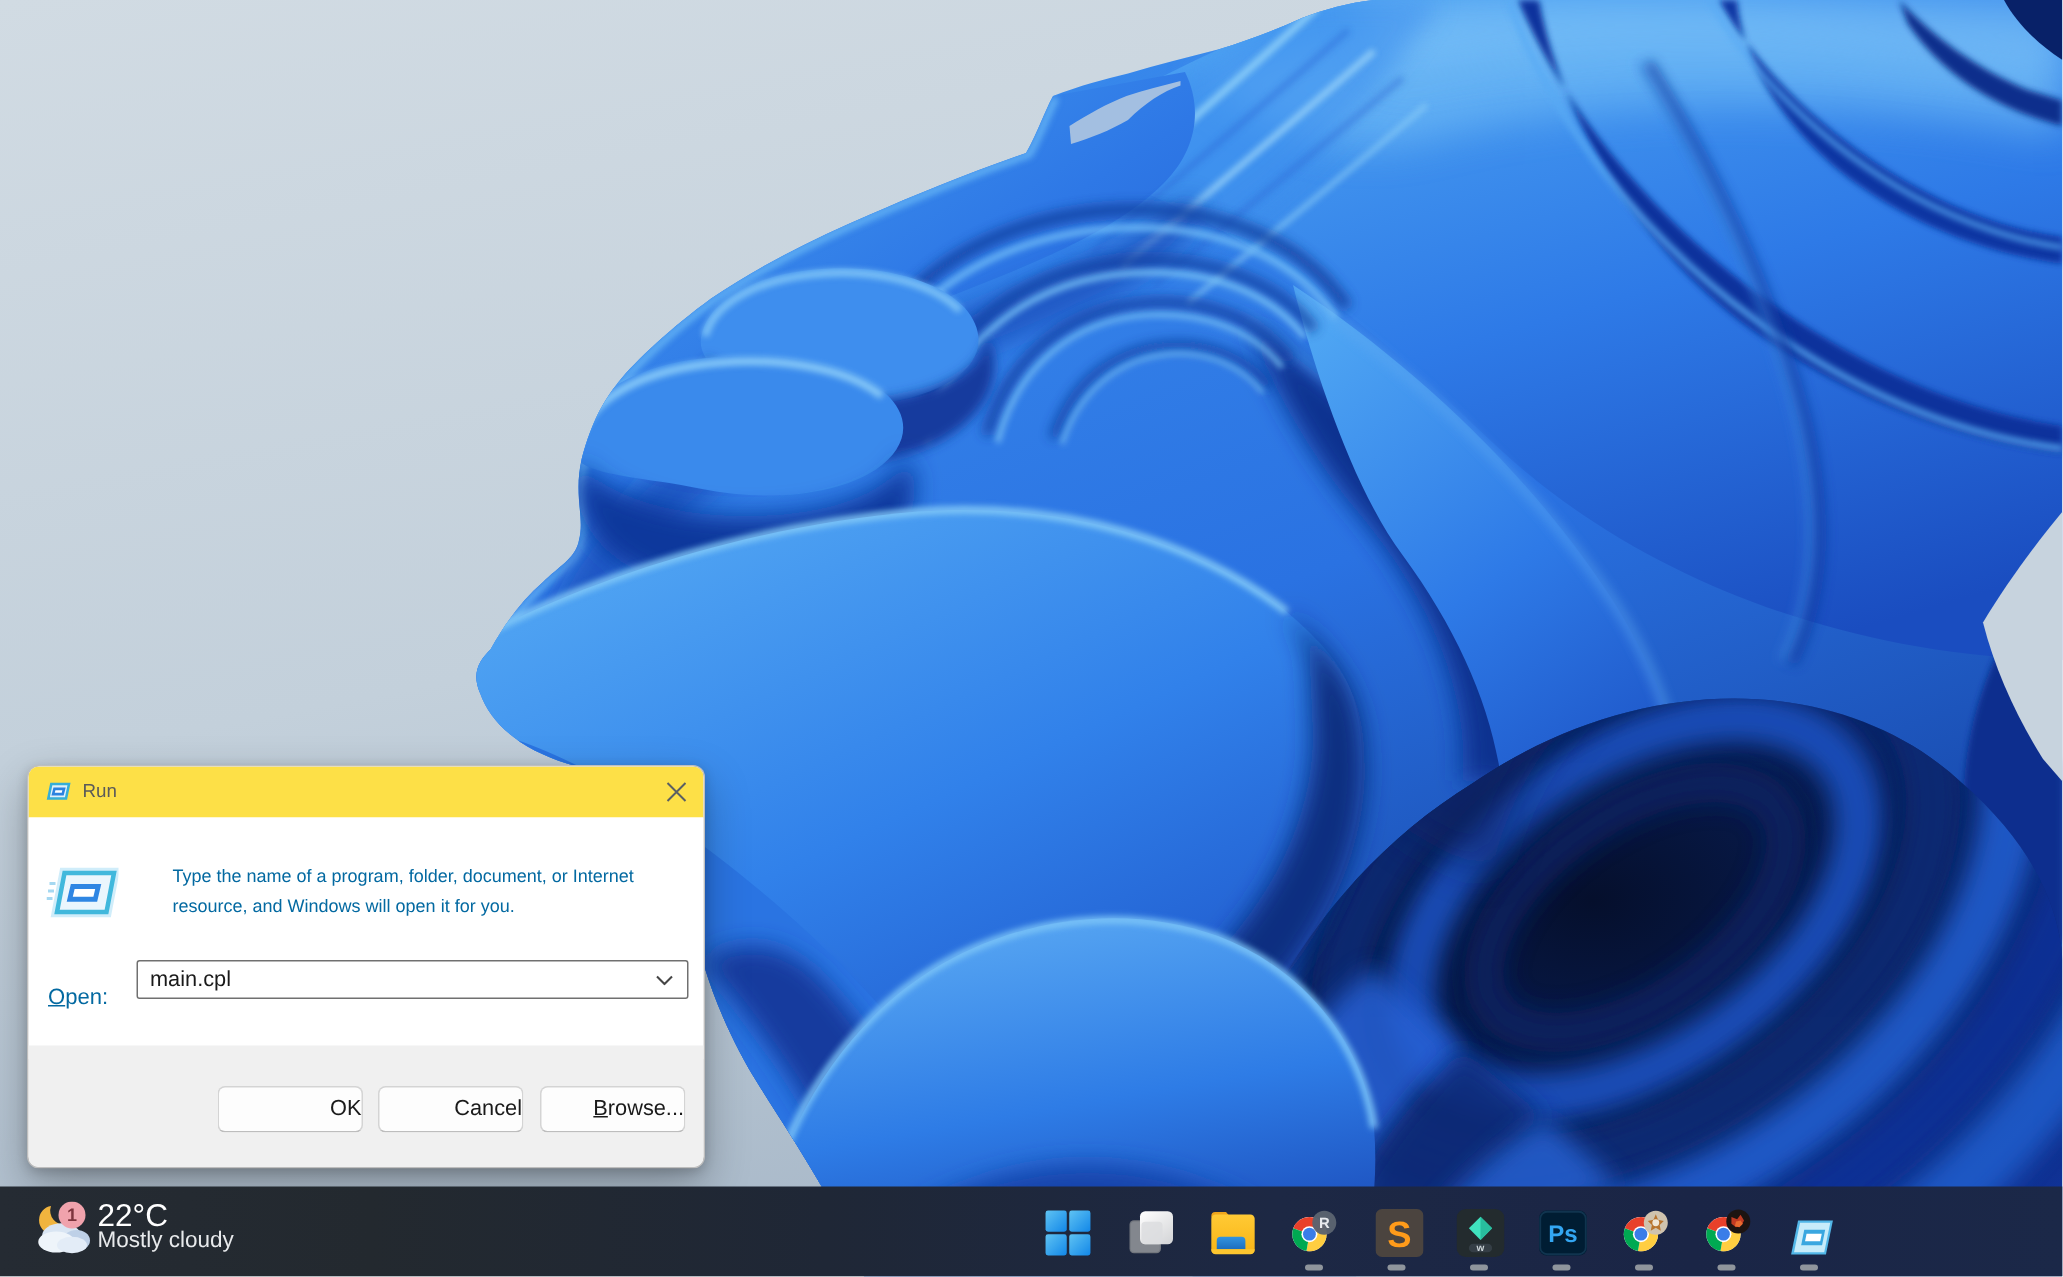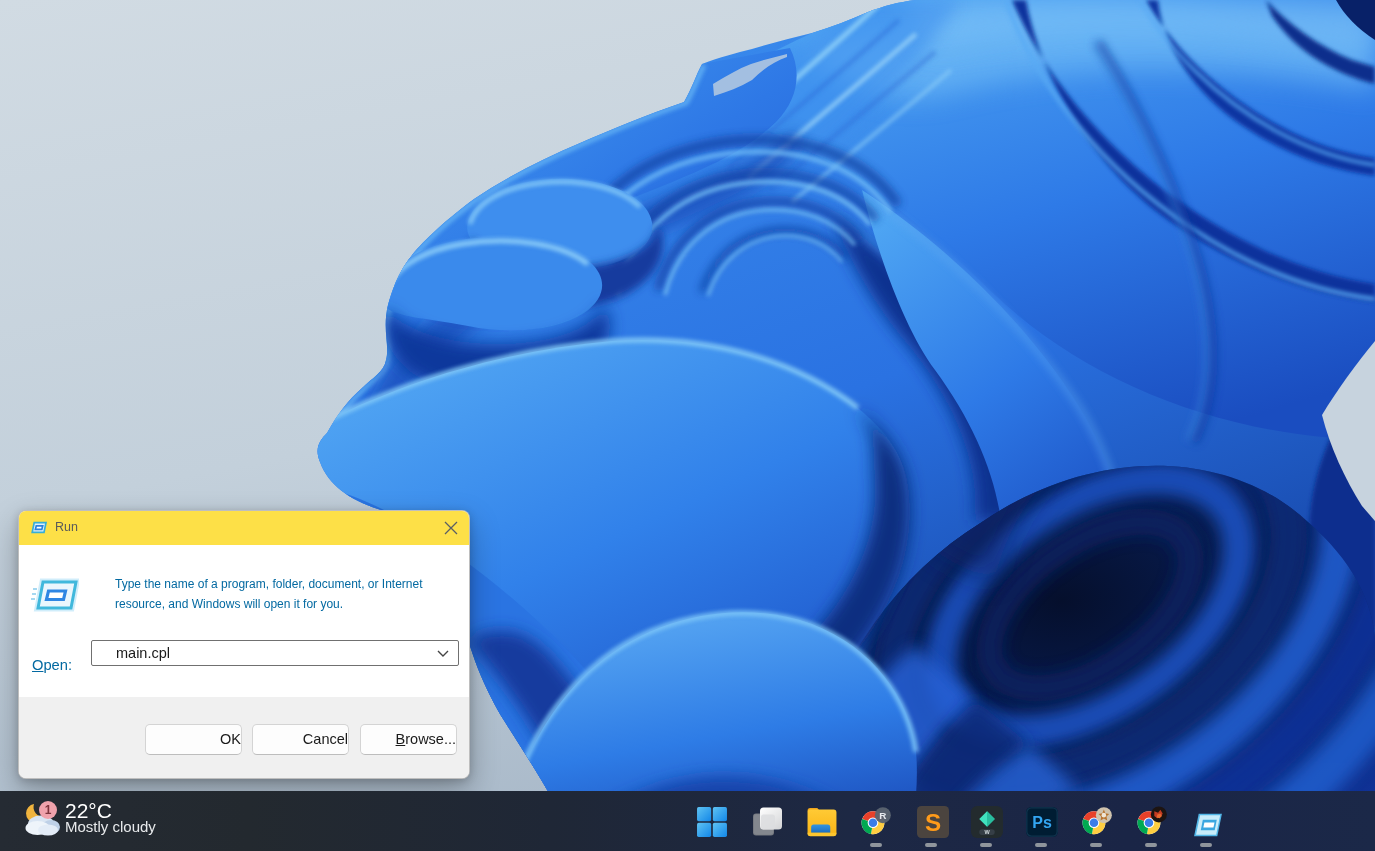--- a/index.html
+++ b/index.html
@@ -10,21 +10,21 @@
 #dlg .title{position:absolute;left:0;top:0;right:0;height:34px;background:#fde047;}
 #dlg .title .txt{position:absolute;left:36px;top:9px;font-size:12.5px;color:#5a5a5a;}
 #dlg .title svg.tico{position:absolute;left:11px;top:10px;}
 #dlg .close{position:absolute;right:11px;top:10px;}
 #dlg .body{position:absolute;left:0;top:34px;right:0;height:161px;background:#fff;}
 #dlg .foot{position:absolute;left:0;top:186px;right:0;bottom:0;background:#f0f0f0;}
 #dlg .msg{position:absolute;left:72px;top:29px;width:345px;font-size:12px;line-height:20px;color:#0369a1;margin-left:24px;}
 #dlg svg.bico{position:absolute;left:12px;top:32px;}
 #dlg .openlab{position:absolute;left:13px;top:112px;font-size:14.7px;color:#0369a1;text-align:center;}
 #dlg .openlab u{text-decoration:underline;}
-#dlg .inp{position:absolute;left:72px;top:95px;width:368px;height:26px;border:1px solid #707070;border-radius:2px;background:#fff;box-sizing:border-box;font-size:14.5px;color:#1a1a1a;line-height:24px;padding-left:24px;}
+#dlg .inp{position:absolute;left:72px;top:95px;width:368px;height:26px;border:1px solid #707070;border-radius:2px;background:#fff;box-sizing:border-box;font-size:14.5px;color:#1a1a1a;line-height:24px;padding-left:8px;}
 #dlg .inp svg.chevs{position:absolute;right:9px;top:9px;}
 #dlg .btn{position:absolute;top:213px;width:97px;height:31px;background:#fdfdfd;border:1px solid #d4d4d4;border-bottom-color:#bdbdbd;border-radius:5px;box-sizing:border-box;font-size:14.5px;color:#1a1a1a;text-align:right;line-height:28px;}
 #b-ok{left:126px;}#b-ca{left:233px;}#b-br{left:341px;padding-left:16px;}
 
 #tb{position:absolute;left:0;top:791px;width:1375px;height:60px;background:linear-gradient(to right,#252b33 0%,#23292f 18%,#1f2736 40%,#1d2844 62%,#1a2546 82%,#1b2848 100%);}
 #tb .wx{position:absolute;left:24px;top:2px;width:240px;height:56px;}
 #tb .wxt1{position:absolute;left:41px;top:6px;color:#ffffff;font-size:21px;}
 #tb .wxt2{position:absolute;left:41px;top:25px;color:#e8eaec;font-size:15px;}
 .tbi{position:absolute;top:15px;width:32px;height:32px;}
 .pill{position:absolute;top:52px;width:12px;height:4px;border-radius:2px;background:#8f959c;}

